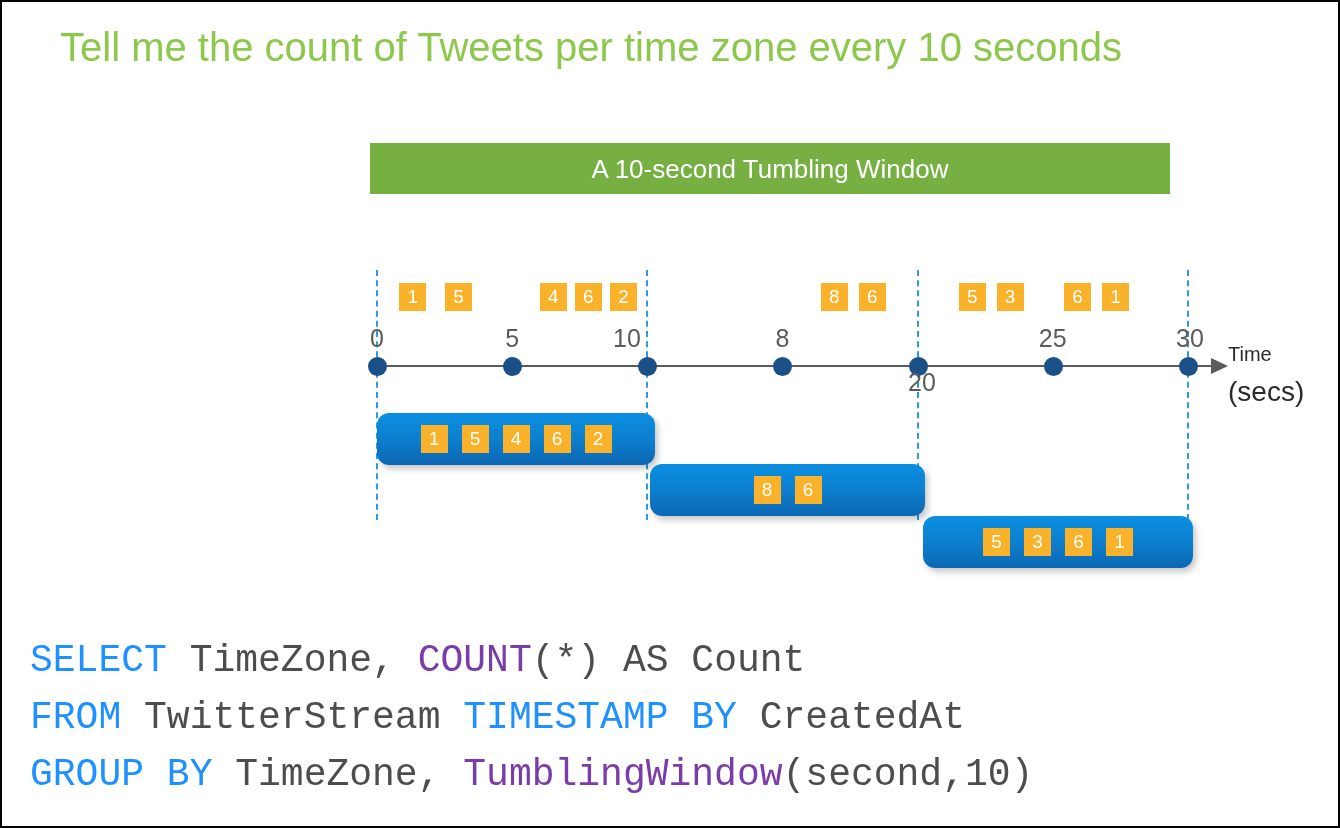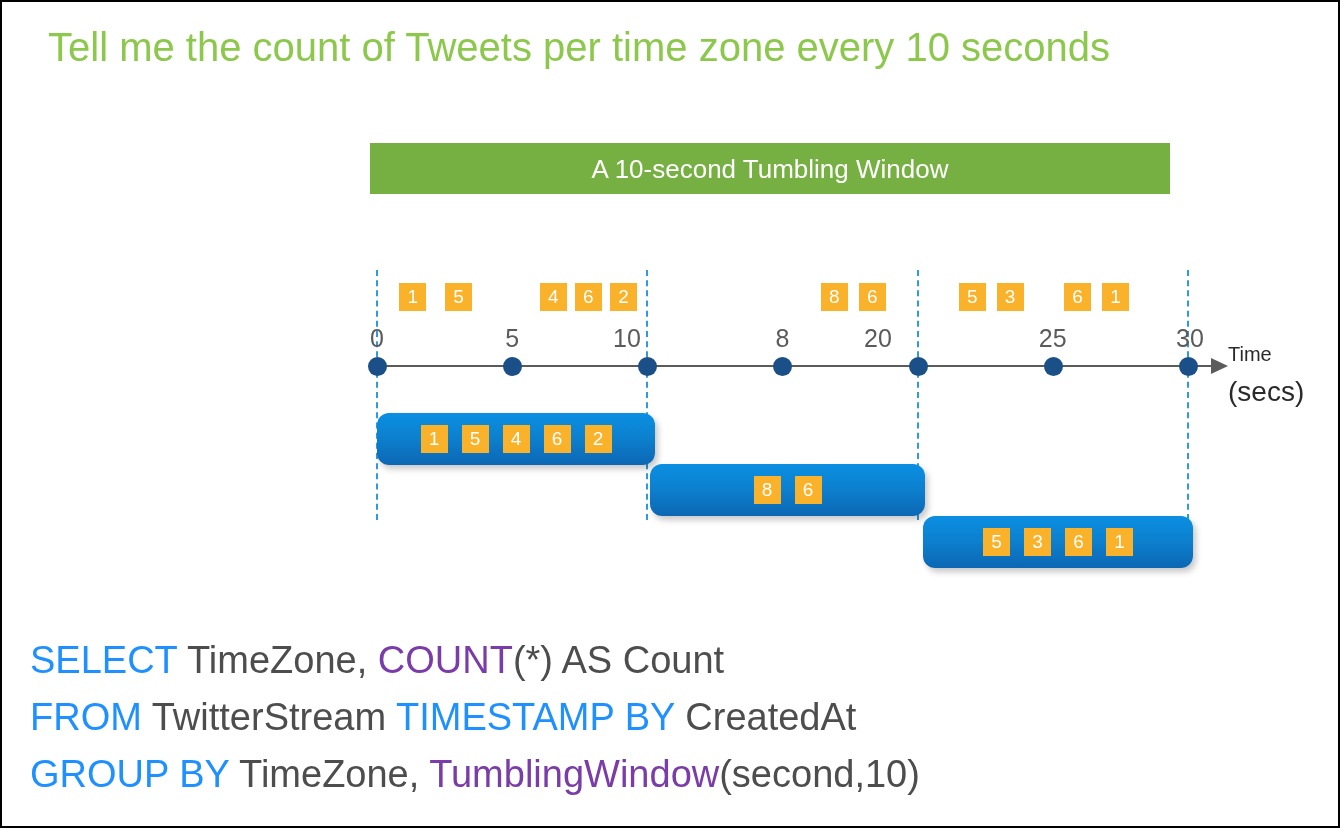--- a/index.html
+++ b/index.html
@@ -16,21 +16,21 @@
     height: 828px;
     background: #ffffff;
     border: 2px solid #000000;
     box-sizing: border-box;
     overflow: hidden;
   }
 
   
   #slide-title {
     position: absolute;
-    left: 46px;
+    left: 58px;
     top: 16px;
     width: 1230px;
     font-size: 40px;
     line-height: 58px;
     color: #8CC84B;
     white-space: nowrap;
     letter-spacing: 0px;
   }
 
   
@@ -159,21 +159,21 @@
     font-size: 19px;
     line-height: 28px;
     text-align: center;
   }
 
   
   #sql-block {
     position: absolute;
     left: 28px;
     top: 630px;
-    font-family: Liberation Sans, sans-serif;
+    font-family: Liberation Mono, monospace;
     font-size: 38px;
     line-height: 57px;
     white-space: pre;
     color: #4D4D4D;
   }
   .kw-blue { color: #1E90FF; }
   .kw-purple { color: #7A3CA8; }
   .kw-plain { color: #4D4D4D; }
 </style>
 </head>
@@ -201,21 +201,21 @@
     <div id="ticks-layer">
         <div class="axis-dot" style="left: 375px;"></div>
         <div class="axis-tick-label" style="left: 375px;">0</div>
         <div class="axis-dot" style="left: 510.15px;"></div>
         <div class="axis-tick-label" style="left: 510.15px;">5</div>
         <div class="axis-dot" style="left: 645.3px;"></div>
         <div class="axis-tick-label" style="left: 625px;">10</div>
         <div class="axis-dot" style="left: 780.45px;"></div>
         <div class="axis-tick-label" style="left: 780.45px;">8</div>
         <div class="axis-dot" style="left: 915.6px;"></div>
-        <div class="axis-tick-label" style="left: 876px;">20</div>
+        <div class="axis-tick-label" style="left: 920px; margin-top: 44px;">20</div>
         <div class="axis-dot" style="left: 1050.75px;"></div>
         <div class="axis-tick-label" style="left: 1050.75px; text-align: center;">25</div>
         <div class="axis-dot" style="left: 1185.9px;"></div>
         <div class="axis-tick-label" style="left: 1188px;">30</div>
       </div>
     <div id="events-layer">
         <div class="event-chip" style="left: 397.218px; top: 281px;">1</div>
         <div class="event-chip" style="left: 443.169px; top: 281px;">5</div>
         <div class="event-chip" style="left: 537.774px; top: 281px;">4</div>
         <div class="event-chip" style="left: 572.913px; top: 281px;">6</div>

